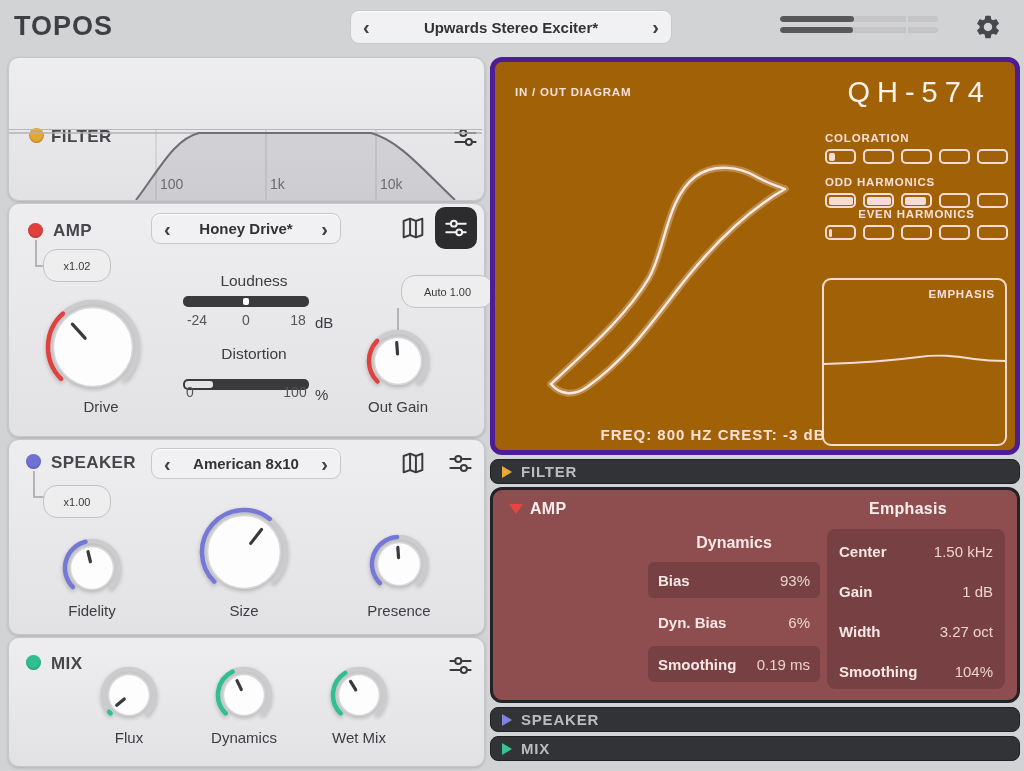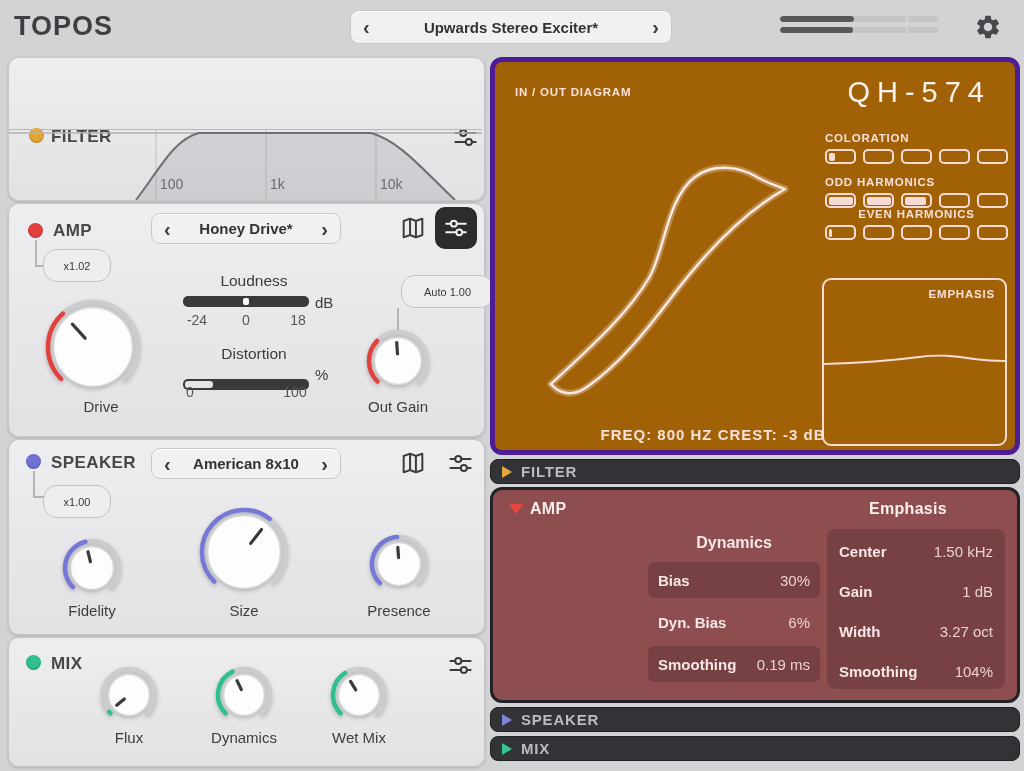--- a/index.html
+++ b/index.html
@@ -14,21 +14,21 @@
   .pill{background:#f1f1f3;border:1px solid #c8c8cb;border-radius:9px;display:flex;align-items:center;justify-content:space-between;padding:0 12px;box-shadow:inset 0 1px 0 #fff;}
   .pill-label{font-size:15px;color:#333337;font-weight:600;}
   .chev{font-size:20px;color:#3e3e42;line-height:1;font-weight:700;cursor:pointer;}
   .valuebox{border:1.5px solid #c3c3c6;border-radius:14px;background:#eeeeef;display:flex;align-items:center;justify-content:center;font-size:11px;color:#39393c;}
   .knob{filter:drop-shadow(0 2px 2px rgba(0,0,0,.22));}
   .knob-label{font-size:15px;color:#3d3d41;text-align:center;}
   .slider-track{background:#3a3a3d;border-radius:5px;position:relative;overflow:hidden;height:11px;}
   .slider-fill{position:absolute;left:2px;top:2px;bottom:2px;background:#e4e4e6;border-radius:3px;}
   .slider-handle{position:absolute;top:2px;bottom:2px;width:6px;background:#fdfdfd;border-radius:2px;}
   .tick{font-size:14px;color:#55555a;position:absolute;transform:translateX(-50%);}
-  .unit{font-size:15px;color:#3d3d41;}
+  .unit{font-size:15px;color:#3d3d41;margin-top:20px;}
   .axis-label{font-size:14px;color:#6b6b6f;position:absolute;}
   .group-label{font-size:15.5px;color:#3d3d41;text-align:center;}
   .conn{stroke:#b4b4b7;stroke-width:2;fill:none;}
   .iconbtn{cursor:pointer;}
   .iconbtn.active{background:#2c2c2f;border-radius:10px;}
 
   
   .logo{font-size:27px;font-weight:800;color:#3f3f43;letter-spacing:1px;}
   .hbar{height:6px;border-radius:3px;background:#c5c5c8;position:relative;overflow:hidden;margin-bottom:5px;}
   .hfill{position:absolute;left:0;top:0;bottom:0;background:#58585b;border-radius:3px;}
@@ -359,21 +359,21 @@
       <span class="tri-down"></span>
       <span class="detail-title">AMP</span>
     </div>
     <div class="abs detail-title" style="right:70px;top:10px;">Emphasis</div>
 
 
     <div class="abs" style="left:155px;top:44px;width:172px;">
       <div class="col-header" style="margin-bottom:10px;">Dynamics</div>
       <div class="param-row stripe">
         <span class="param-name">Bias</span>
-        <span class="param-val">30%</span>
+        <span class="param-val">93%</span>
       </div>
       <div class="param-row">
         <span class="param-name">Dyn. Bias</span>
         <span class="param-val">6%</span>
       </div>
       <div class="param-row stripe">
         <span class="param-name">Smoothing</span>
         <span class="param-val">0.19 ms</span>
       </div>
     </div>

